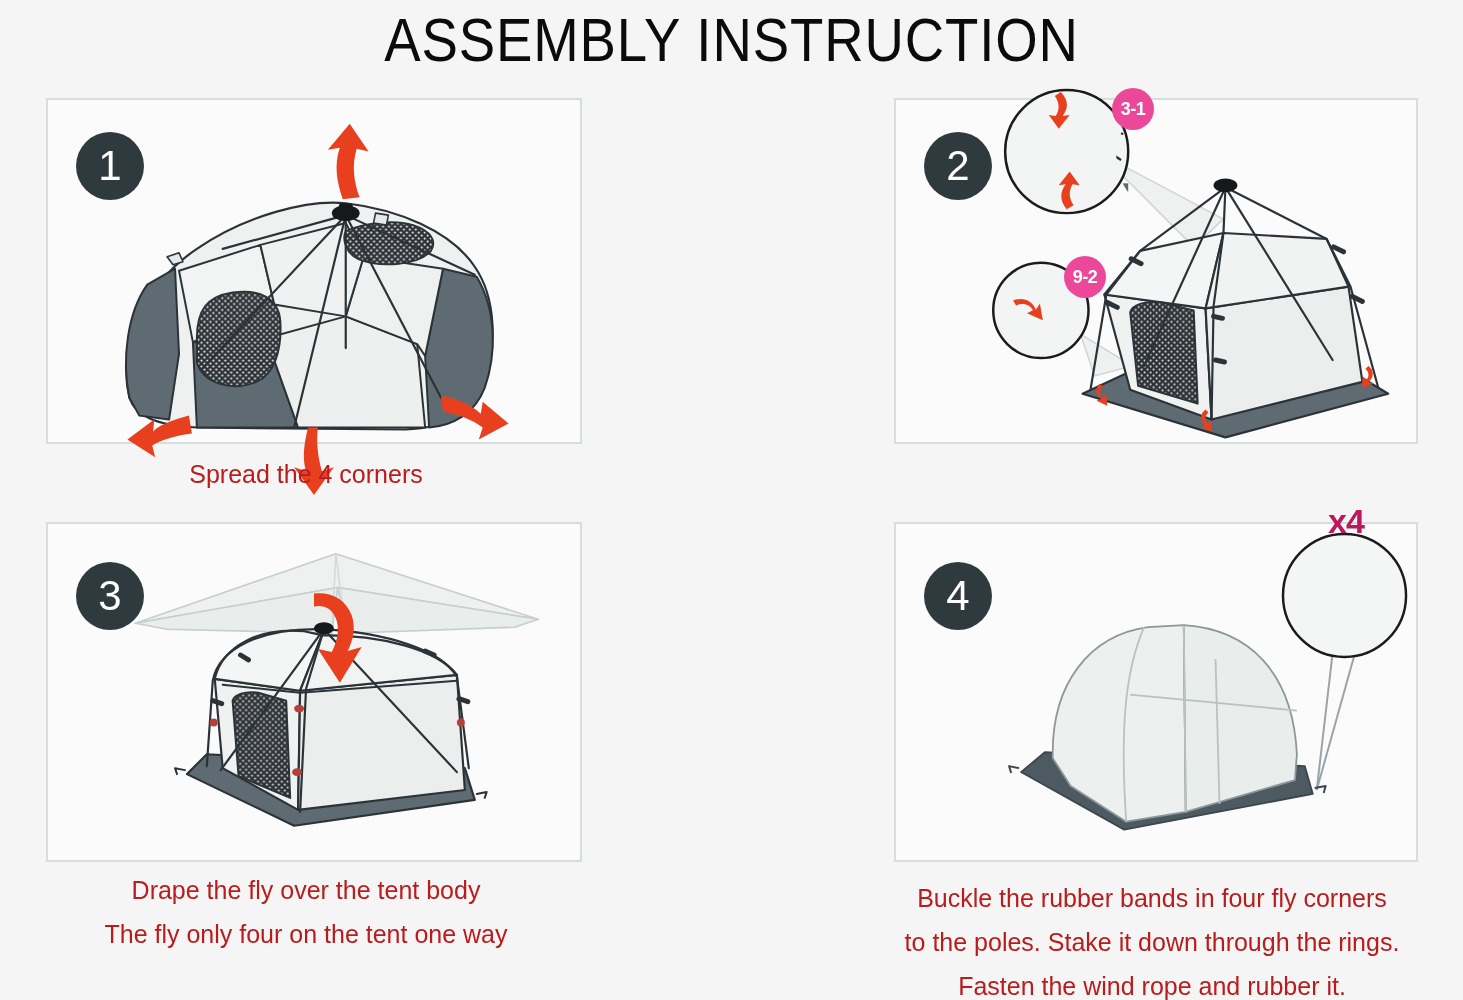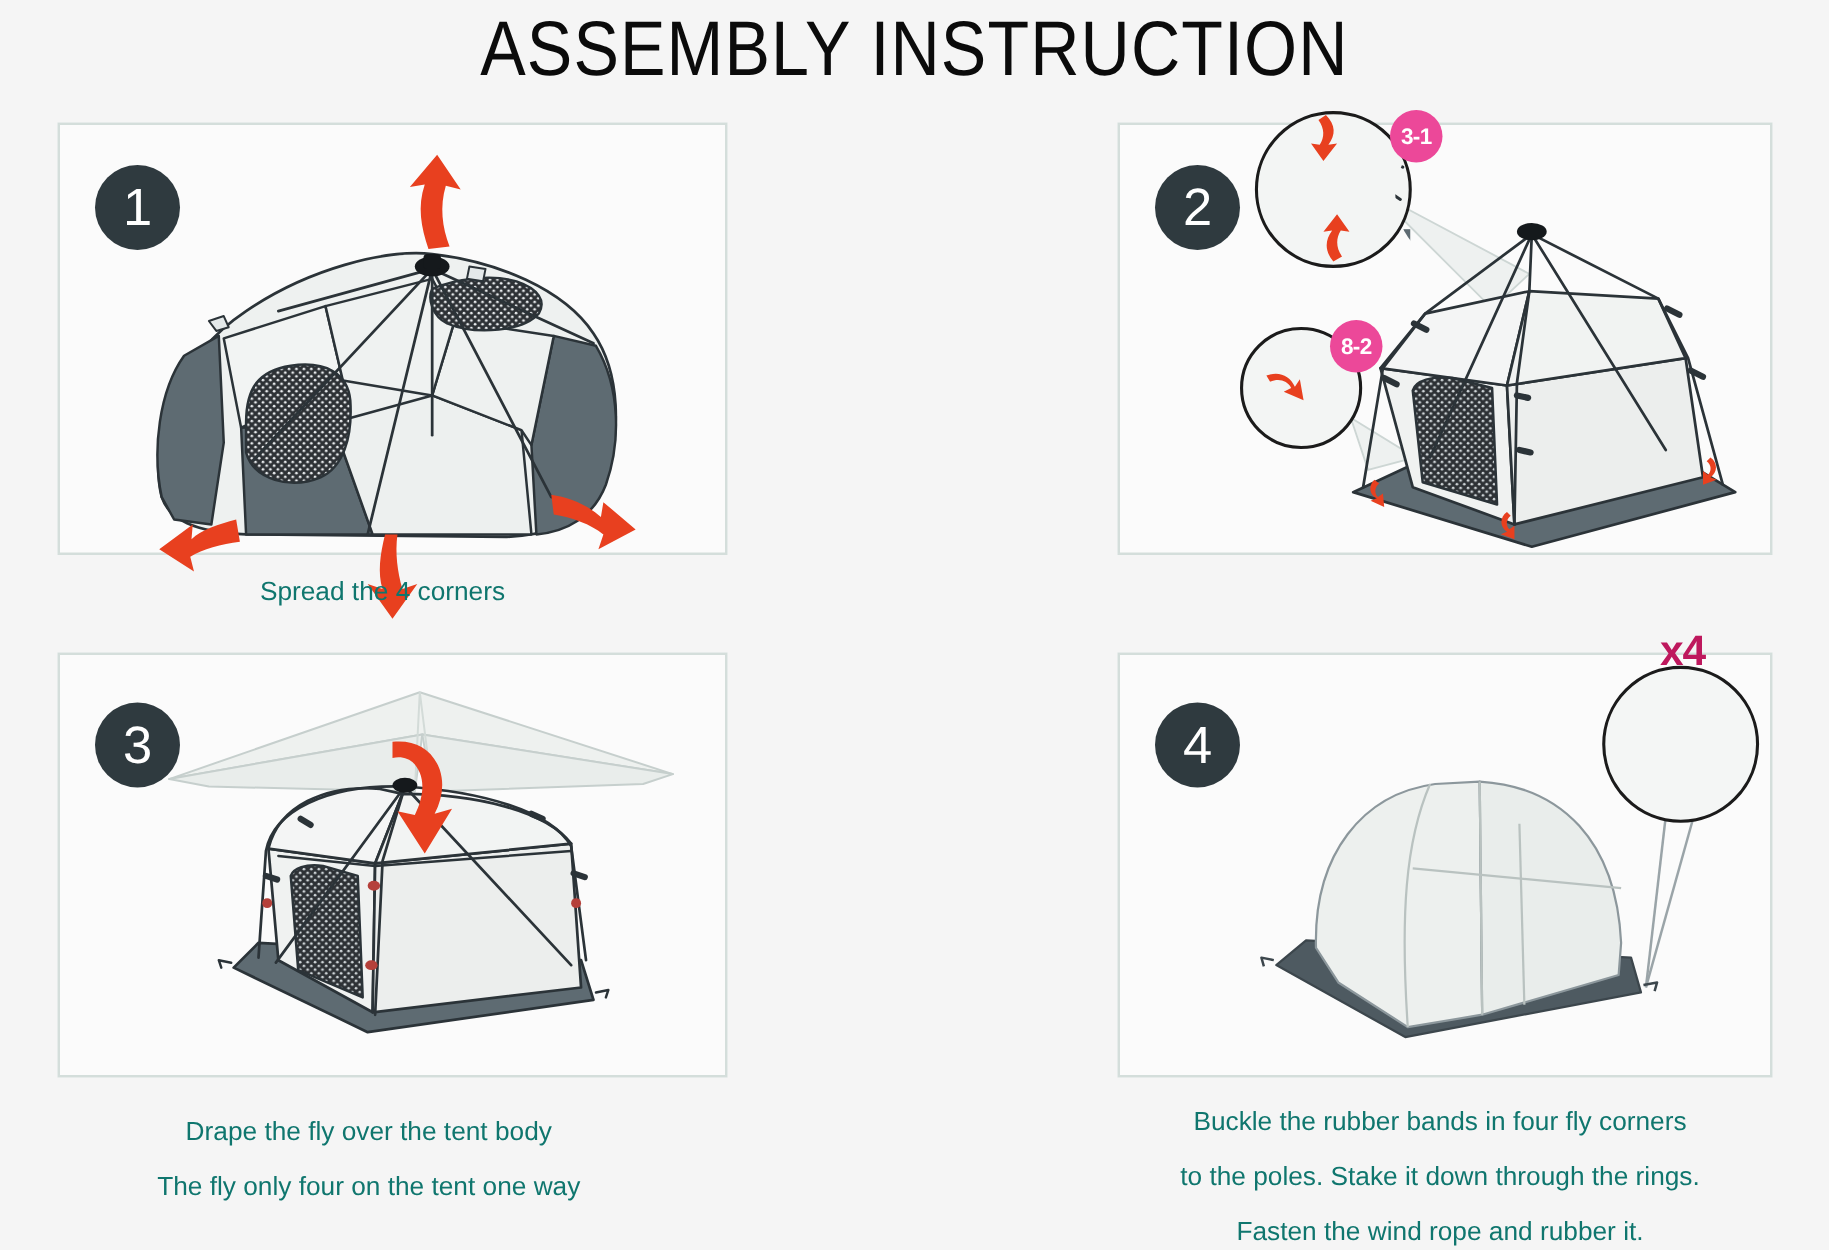--- a/index.html
+++ b/index.html
@@ -83,28 +83,28 @@
     font-weight: 700;
     color: #be185d;
     z-index: 9;
     letter-spacing: -1px;
   }
 
   
   .caption {
     position: absolute;
     text-align: center;
-    font-size: 21px;
+    font-size: 25px;
     line-height: 44px;
-    color: #0f766e;
+    color: #b91c1c;
     width: 560px;
   }
   #cap-1 { left: 26px;  top: 452px; }
   #cap-2 { left: 880px; top: 452px; }
-  #cap-3 { left: 15px;  top: 868px; margin-top: 16px; }
+  #cap-3 { left: 26px;  top: 868px; }
   #cap-4 { left: 872px; top: 876px; }
   .caption .line { display: block; white-space: nowrap; }
 </style>
 </head>
 <body>
 
 <div class="page">
 
   <div class="title">ASSEMBLY INSTRUCTION</div>
 
@@ -173,21 +173,21 @@
       </g>
     </svg>
   </div>
   <div class="caption" id="cap-1">
     <span class="line">Spread the 4 corners</span>
   </div>
 
   <div class="panel" id="panel-2">
     <div class="badge">2</div>
     <div class="callout-tag" style="left:216px; top:-12px;">3-1</div>
-    <div class="callout-tag" style="left:168px; top:156px;">8-2</div>
+    <div class="callout-tag" style="left:168px; top:156px;">9-2</div>
     <svg class="fig" viewBox="0 0 524 346">
       <defs>
         <pattern id="mesh2" width="6" height="6" patternUnits="userSpaceOnUse">
           <rect width="6" height="6" fill="#2d3135"></rect>
           <circle cx="1.6" cy="1.6" r="1.1" fill="#cfd5d8"></circle>
           <circle cx="4.6" cy="4.6" r="1.1" fill="#cfd5d8"></circle>
         </pattern>
       </defs>
 
       <path d="M206 54 L 330 120 L 300 148 Z" fill="#eef1f0" stroke="#cdd6d4" stroke-width="1.5"></path>

